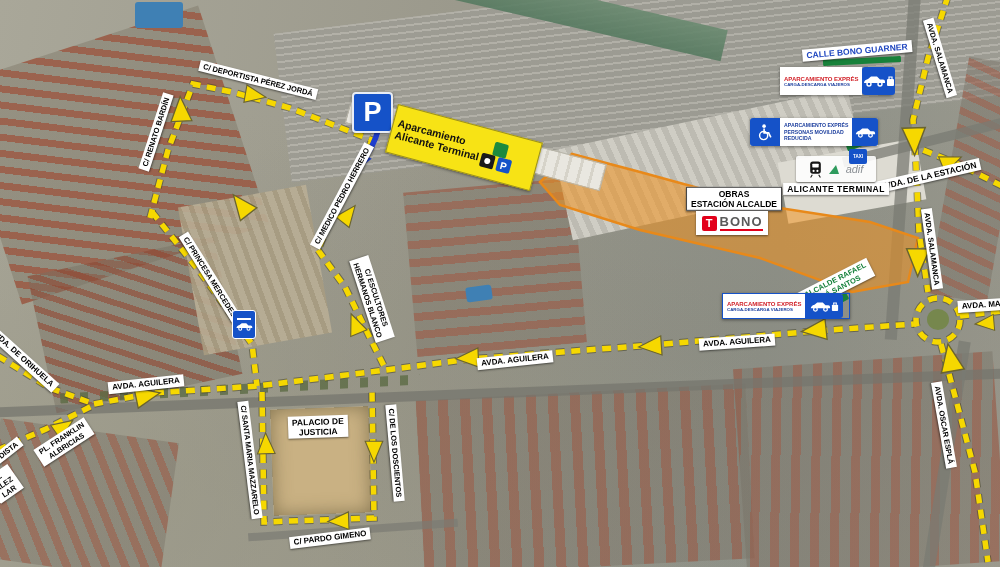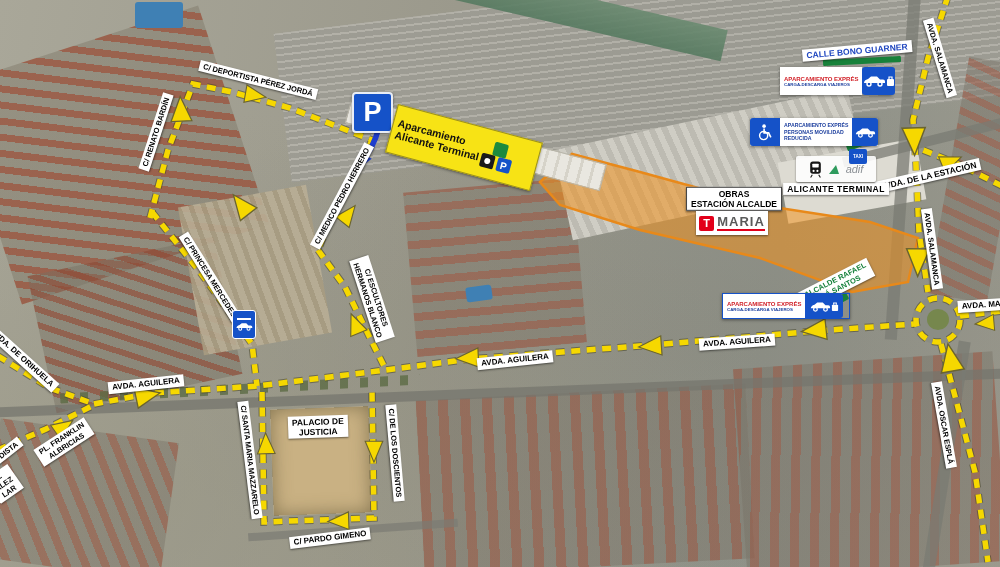--- a/index.html
+++ b/index.html
@@ -293,21 +293,21 @@
       </svg>
     <svg width="14" height="14" viewBox="0 0 14 14">
         <polygon points="2,12 12,12 9,3" fill="#2e9b5d"></polygon>
       </svg>
     <span style="font-weight:normal;font-style:italic;font-size:11px;color:#8c9196;">adif</span>
   </div>
 
   <div class="wbox" style="left:696px;top:211px;width:72px;height:24px;display:flex;align-items:center;justify-content:center;gap:3px;">
     <span class="bluebox" style="width:15px;height:15px;background:#e2001a;border-radius:2px;font-weight:bold;font-size:11px;">T</span>
     <span style="display:inline-block;">
-      <span style="font-weight:bold;font-size:13px;color:#5a5a5a;letter-spacing:1px;display:block;line-height:1;">MARIA</span>
+      <span style="font-weight:bold;font-size:13px;color:#5a5a5a;letter-spacing:1px;display:block;line-height:1;">BONO</span>
       <span style="display:block;height:2px;background:#e2001a;margin-top:1px;"></span>
     </span>
   </div>
 
   <div class="bluebox" style="position:absolute;left:232px;top:310px;width:22px;height:27px;z-index:31;border:1.5px solid #fff;border-radius:3px;flex-direction:column;">
     <span style="display:block;width:14px;height:2.5px;background:#fff;margin-bottom:2px;"></span>
     <svg width="18" height="9" viewBox="0 0 24 12">
         <path d="M2 8 q0-3 4-4 l3-2.5 h6 l3 3 h3 q2 0 2 2 v1.5 h-21z" fill="#fff"></path>
         <circle cx="7" cy="9" r="2" fill="none" stroke="#fff" stroke-width="1.4"></circle>
         <circle cx="18" cy="9" r="2" fill="none" stroke="#fff" stroke-width="1.4"></circle>

